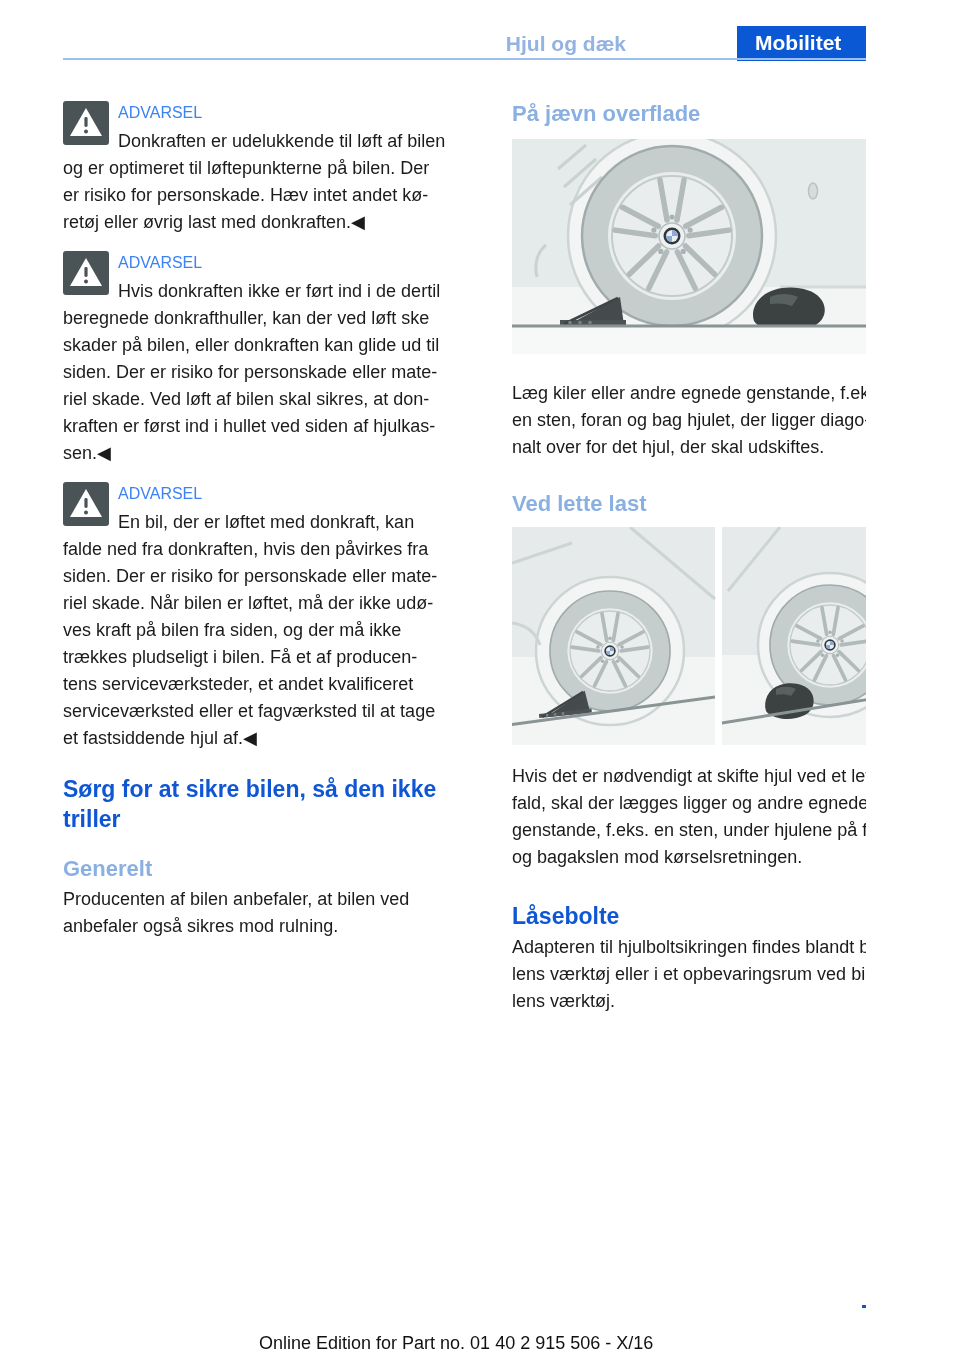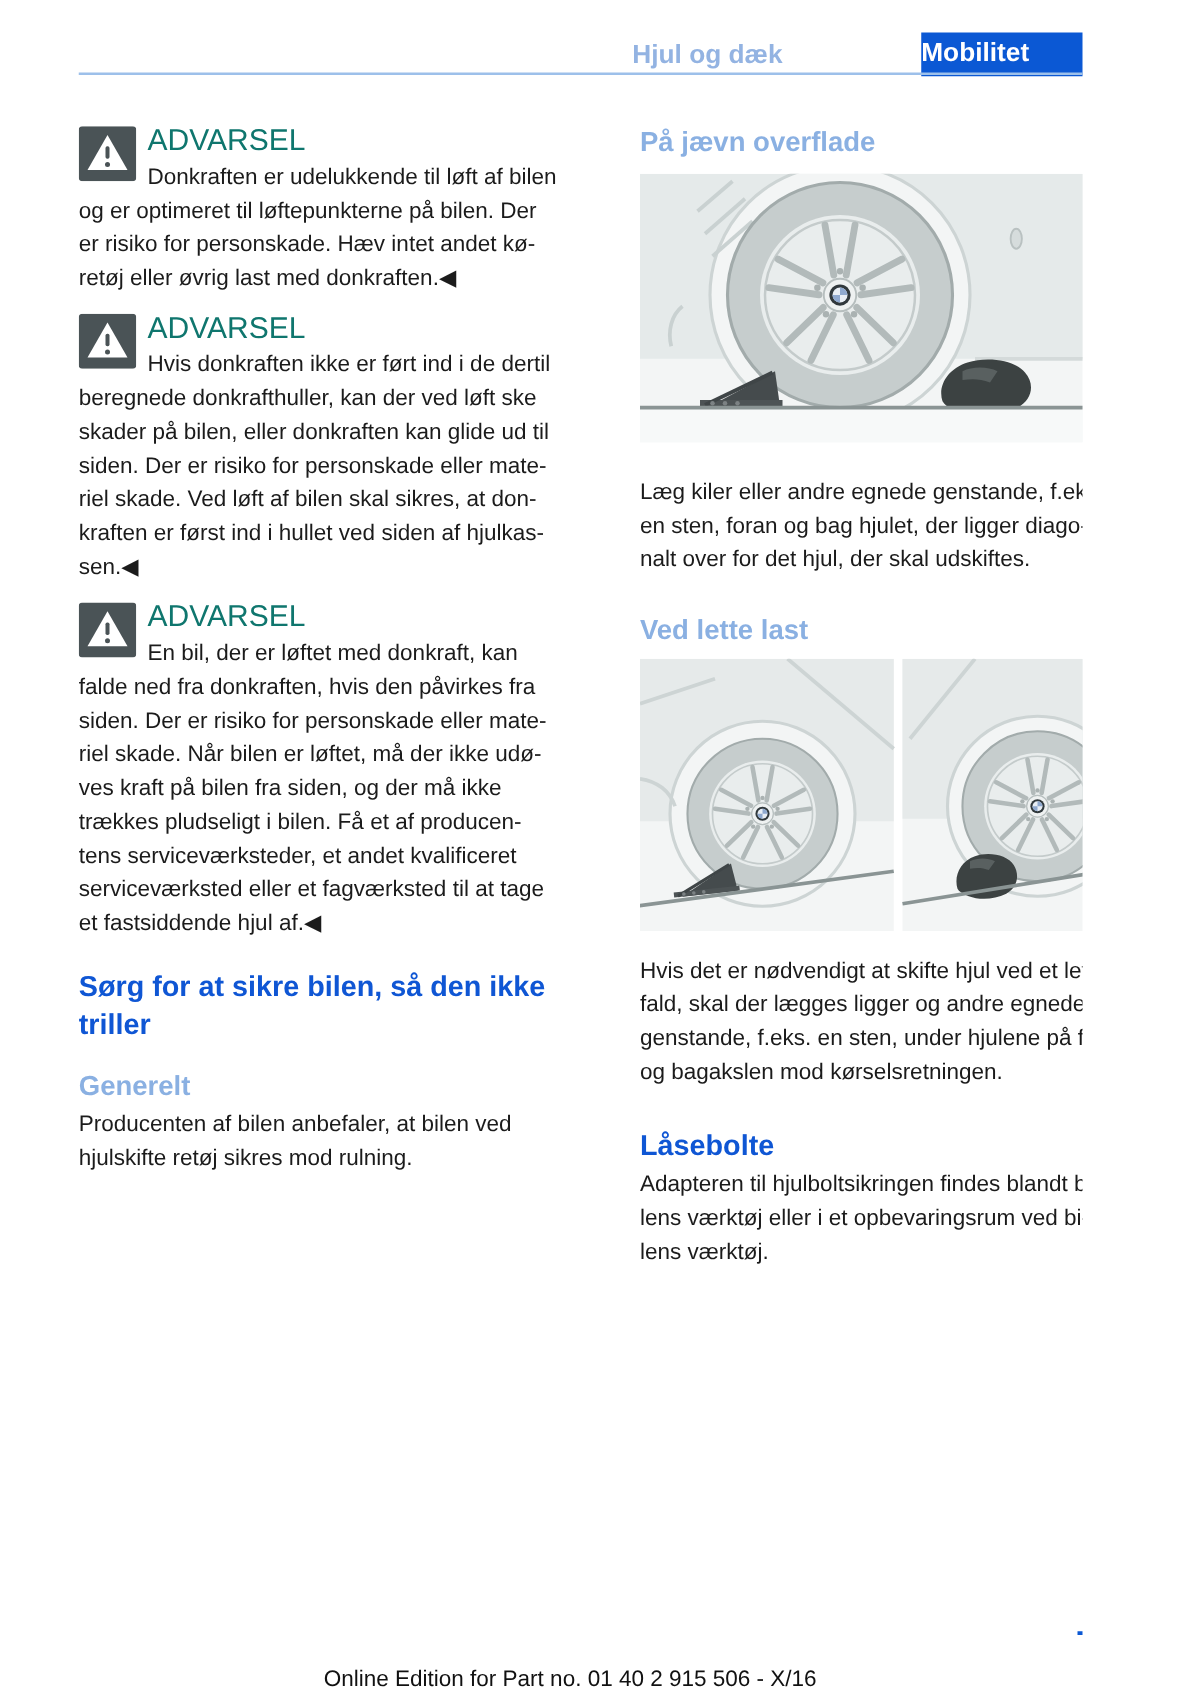--- a/index.html
+++ b/index.html
@@ -3,30 +3,30 @@
 <meta charset="utf-8">
 <style>
   html,body{margin:0;padding:0;}
   body{background:#ffffff;}
   .page{position:relative;width:866px;height:1362px;background:#ffffff;overflow:hidden;
         font-family:"Liberation Sans",sans-serif;color:#1b1b1b;}
 
   
   .hdr-section{position:absolute;top:32px;right:240px;font-size:21px;font-weight:bold;color:#93b3e2;}
   .hdr-box{position:absolute;left:737px;top:26px;width:215px;height:35px;background:#0b58d4;box-sizing:border-box;}
-  .hdr-box span{display:block;line-height:34px;font-size:21px;font-weight:bold;color:#ffffff;}
+  .hdr-box span{display:block;padding-left:18px;line-height:34px;font-size:21px;font-weight:bold;color:#ffffff;}
   .hdr-rule{position:absolute;left:63px;top:58px;width:889px;height:2px;background:#9dc0ea;}
 
   
   .col-left{position:absolute;left:63px;top:98px;width:420px;}
   .col-right{position:absolute;left:512px;top:96px;width:416px;}
 
   .warning{display:flow-root;margin:0 0 12px 0;}
   .warn-icon{float:left;margin:3px 9px 3px 0;width:46px;height:44px;}
-  .warn-title{font-size:24px;line-height:30px;color:#0f766e;}
+  .warn-title{font-size:16px;line-height:30px;color:#3b82f6;}
   .body-text{font-size:18px;line-height:27px;color:#1b1b1b;white-space:pre-line;margin:0;}
 
   .h-dark{font-size:23px;line-height:30px;font-weight:bold;color:#0f56d4;margin:22px 0 0 0;white-space:pre-line;}
   .h-light{font-size:22px;line-height:26px;font-weight:bold;color:#8ab0e2;margin:22px 0 4px 0;}
 
   .col-right .h-light.first{margin:5px 0 0 0;}
   .figure{margin:12px 0 0 0;width:416px;display:block;}
   .figure.second{margin-top:10px;}
   .col-right .body-text.flat{margin-top:26px;}
   .col-right .h-light.slope{margin-top:30px;margin-bottom:0;}
@@ -152,21 +152,21 @@
 trækkes pludseligt i bilen. Få et af producen-
 tens serviceværksteder, et andet kvalificeret
 serviceværksted eller et fagværksted til at tage
 et fastsiddende hjul af.◀</p>
     </div>
 
     <h1 class="h-dark">Sørg for at sikre bilen, så den ikke
 triller</h1>
     <h2 class="h-light">Generelt</h2>
     <p class="body-text general">Producenten af bilen anbefaler, at bilen ved
-hjulskifte retøj sikres mod rulning.</p>
+anbefaler også sikres mod rulning.</p>
   </div>
 
   <div class="col-right">
 
     <h2 class="h-light first">På jævn overflade</h2>
 
     <svg class="figure" viewBox="0 0 416 215" width="416" height="215">
       <rect width="416" height="215" fill="#f3f5f5"></rect>
 
       <rect width="416" height="148" fill="#e5eaea"></rect>

